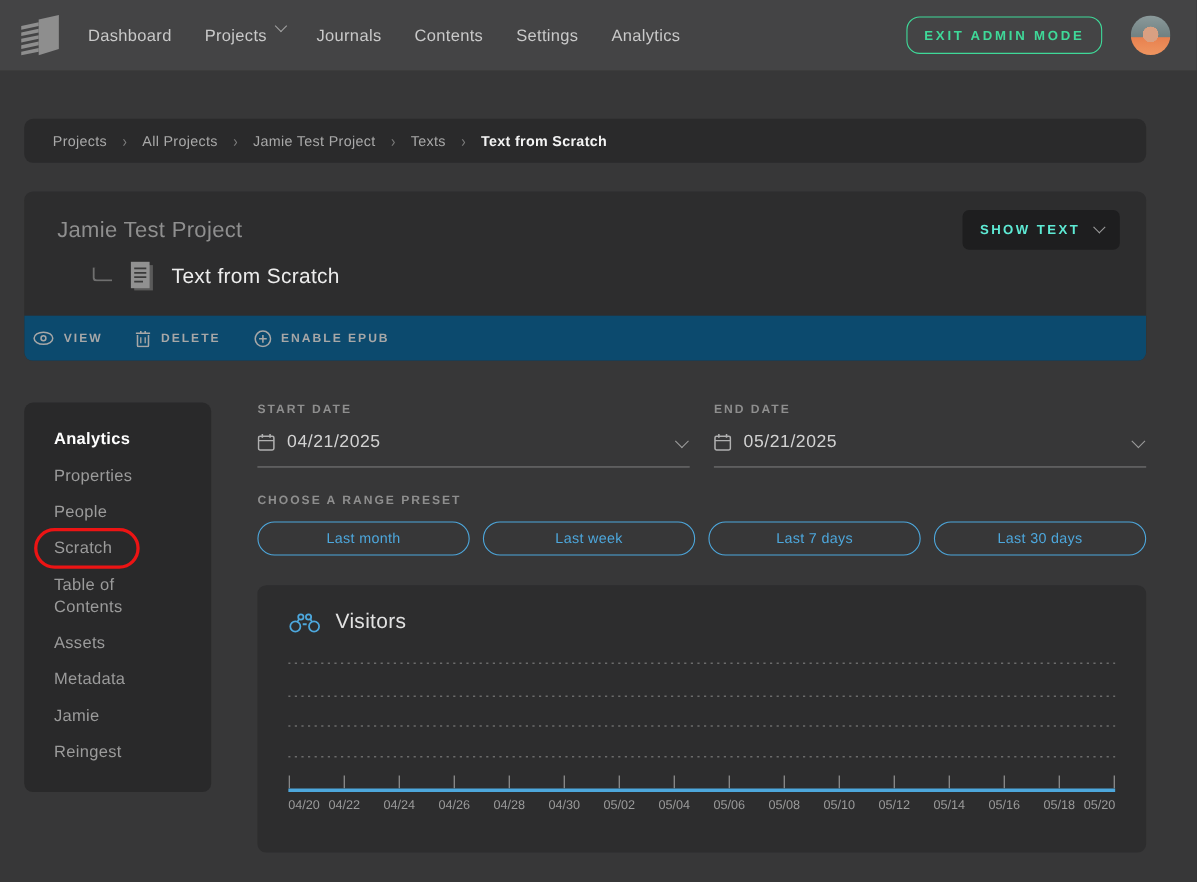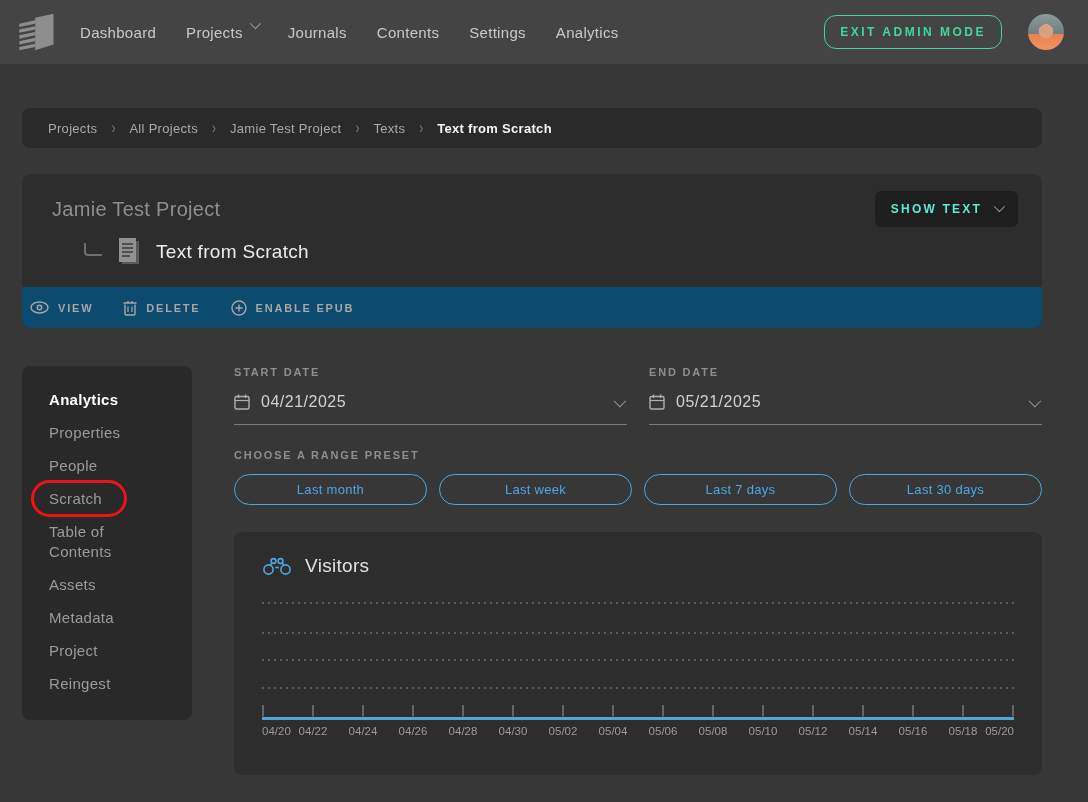--- a/index.html
+++ b/index.html
@@ -239,21 +239,21 @@
 
   <aside class="sidebar">
     <ul>
       <li class="active">Analytics</li>
       <li>Properties</li>
       <li>People</li>
       <li><span>Scratch</span><span class="annot-ellipse"></span></li>
       <li>Table of Contents</li>
       <li>Assets</li>
       <li>Metadata</li>
-      <li>Project</li>
+      <li>Jamie</li>
       <li>Reingest</li>
     </ul>
   </aside>
 
   <main class="main">
 
     <div class="date-row">
       <div class="date-col">
         <div class="field-label">START DATE</div>
         <div class="date-field">

